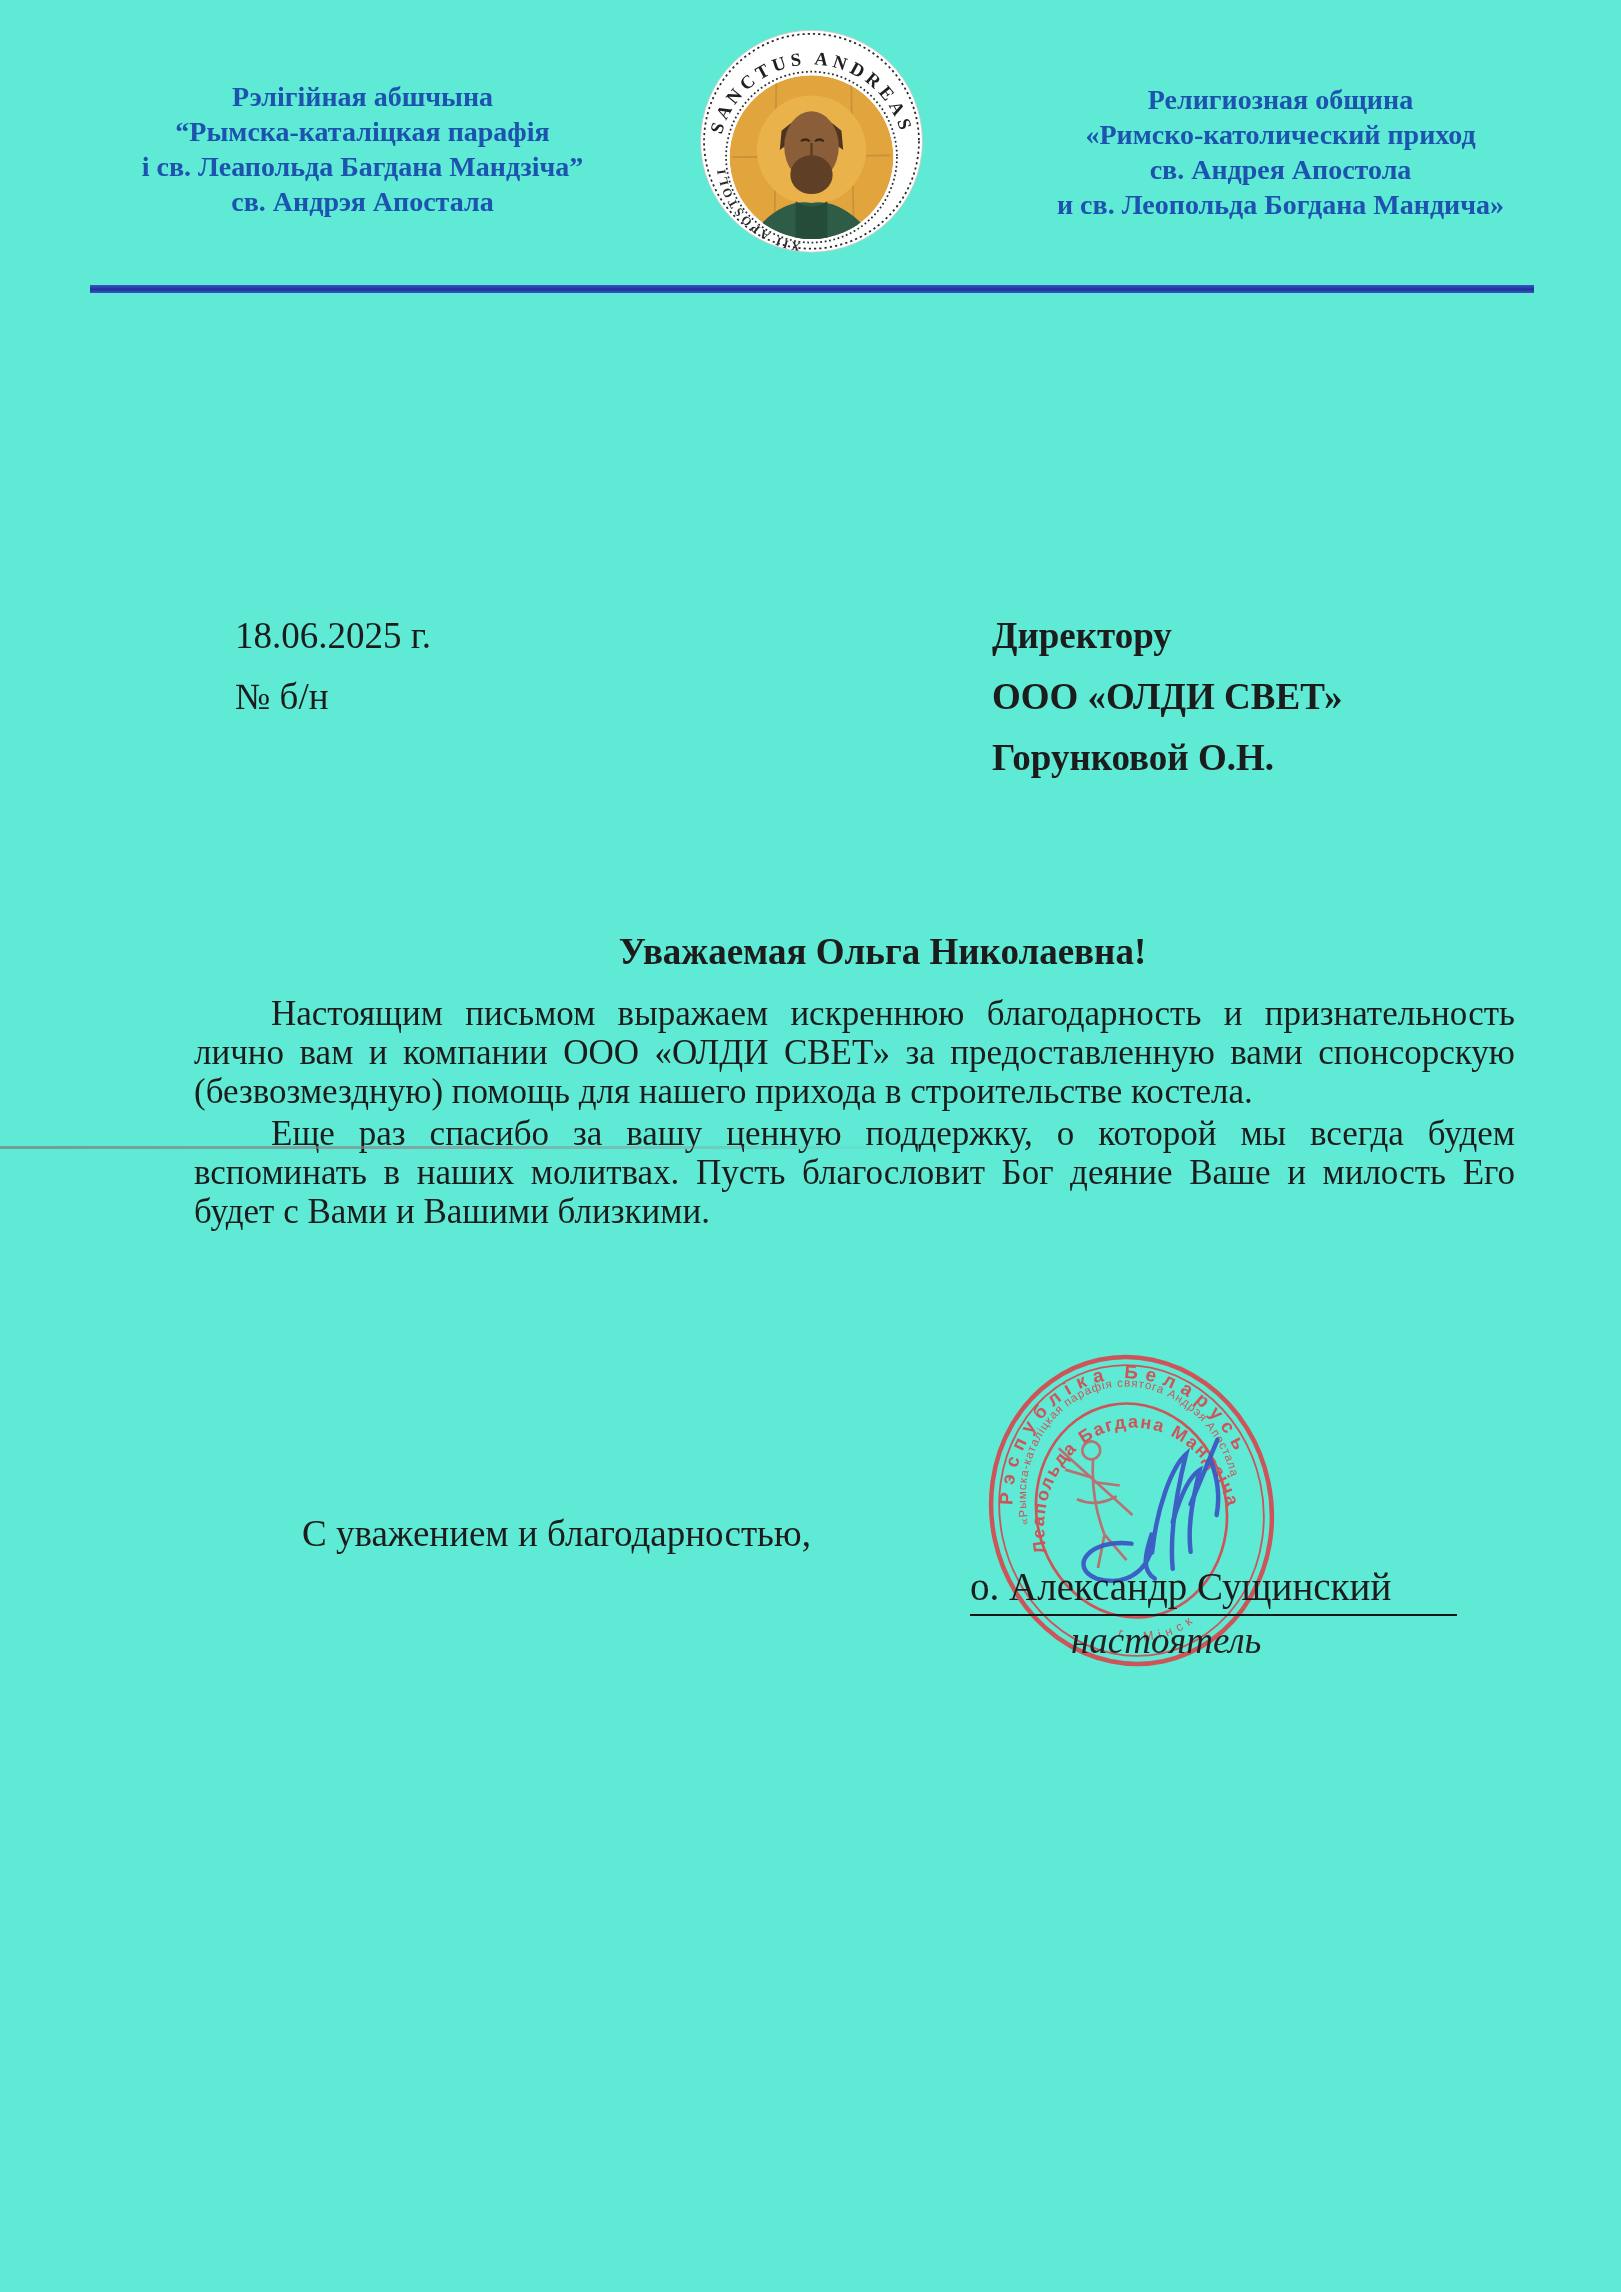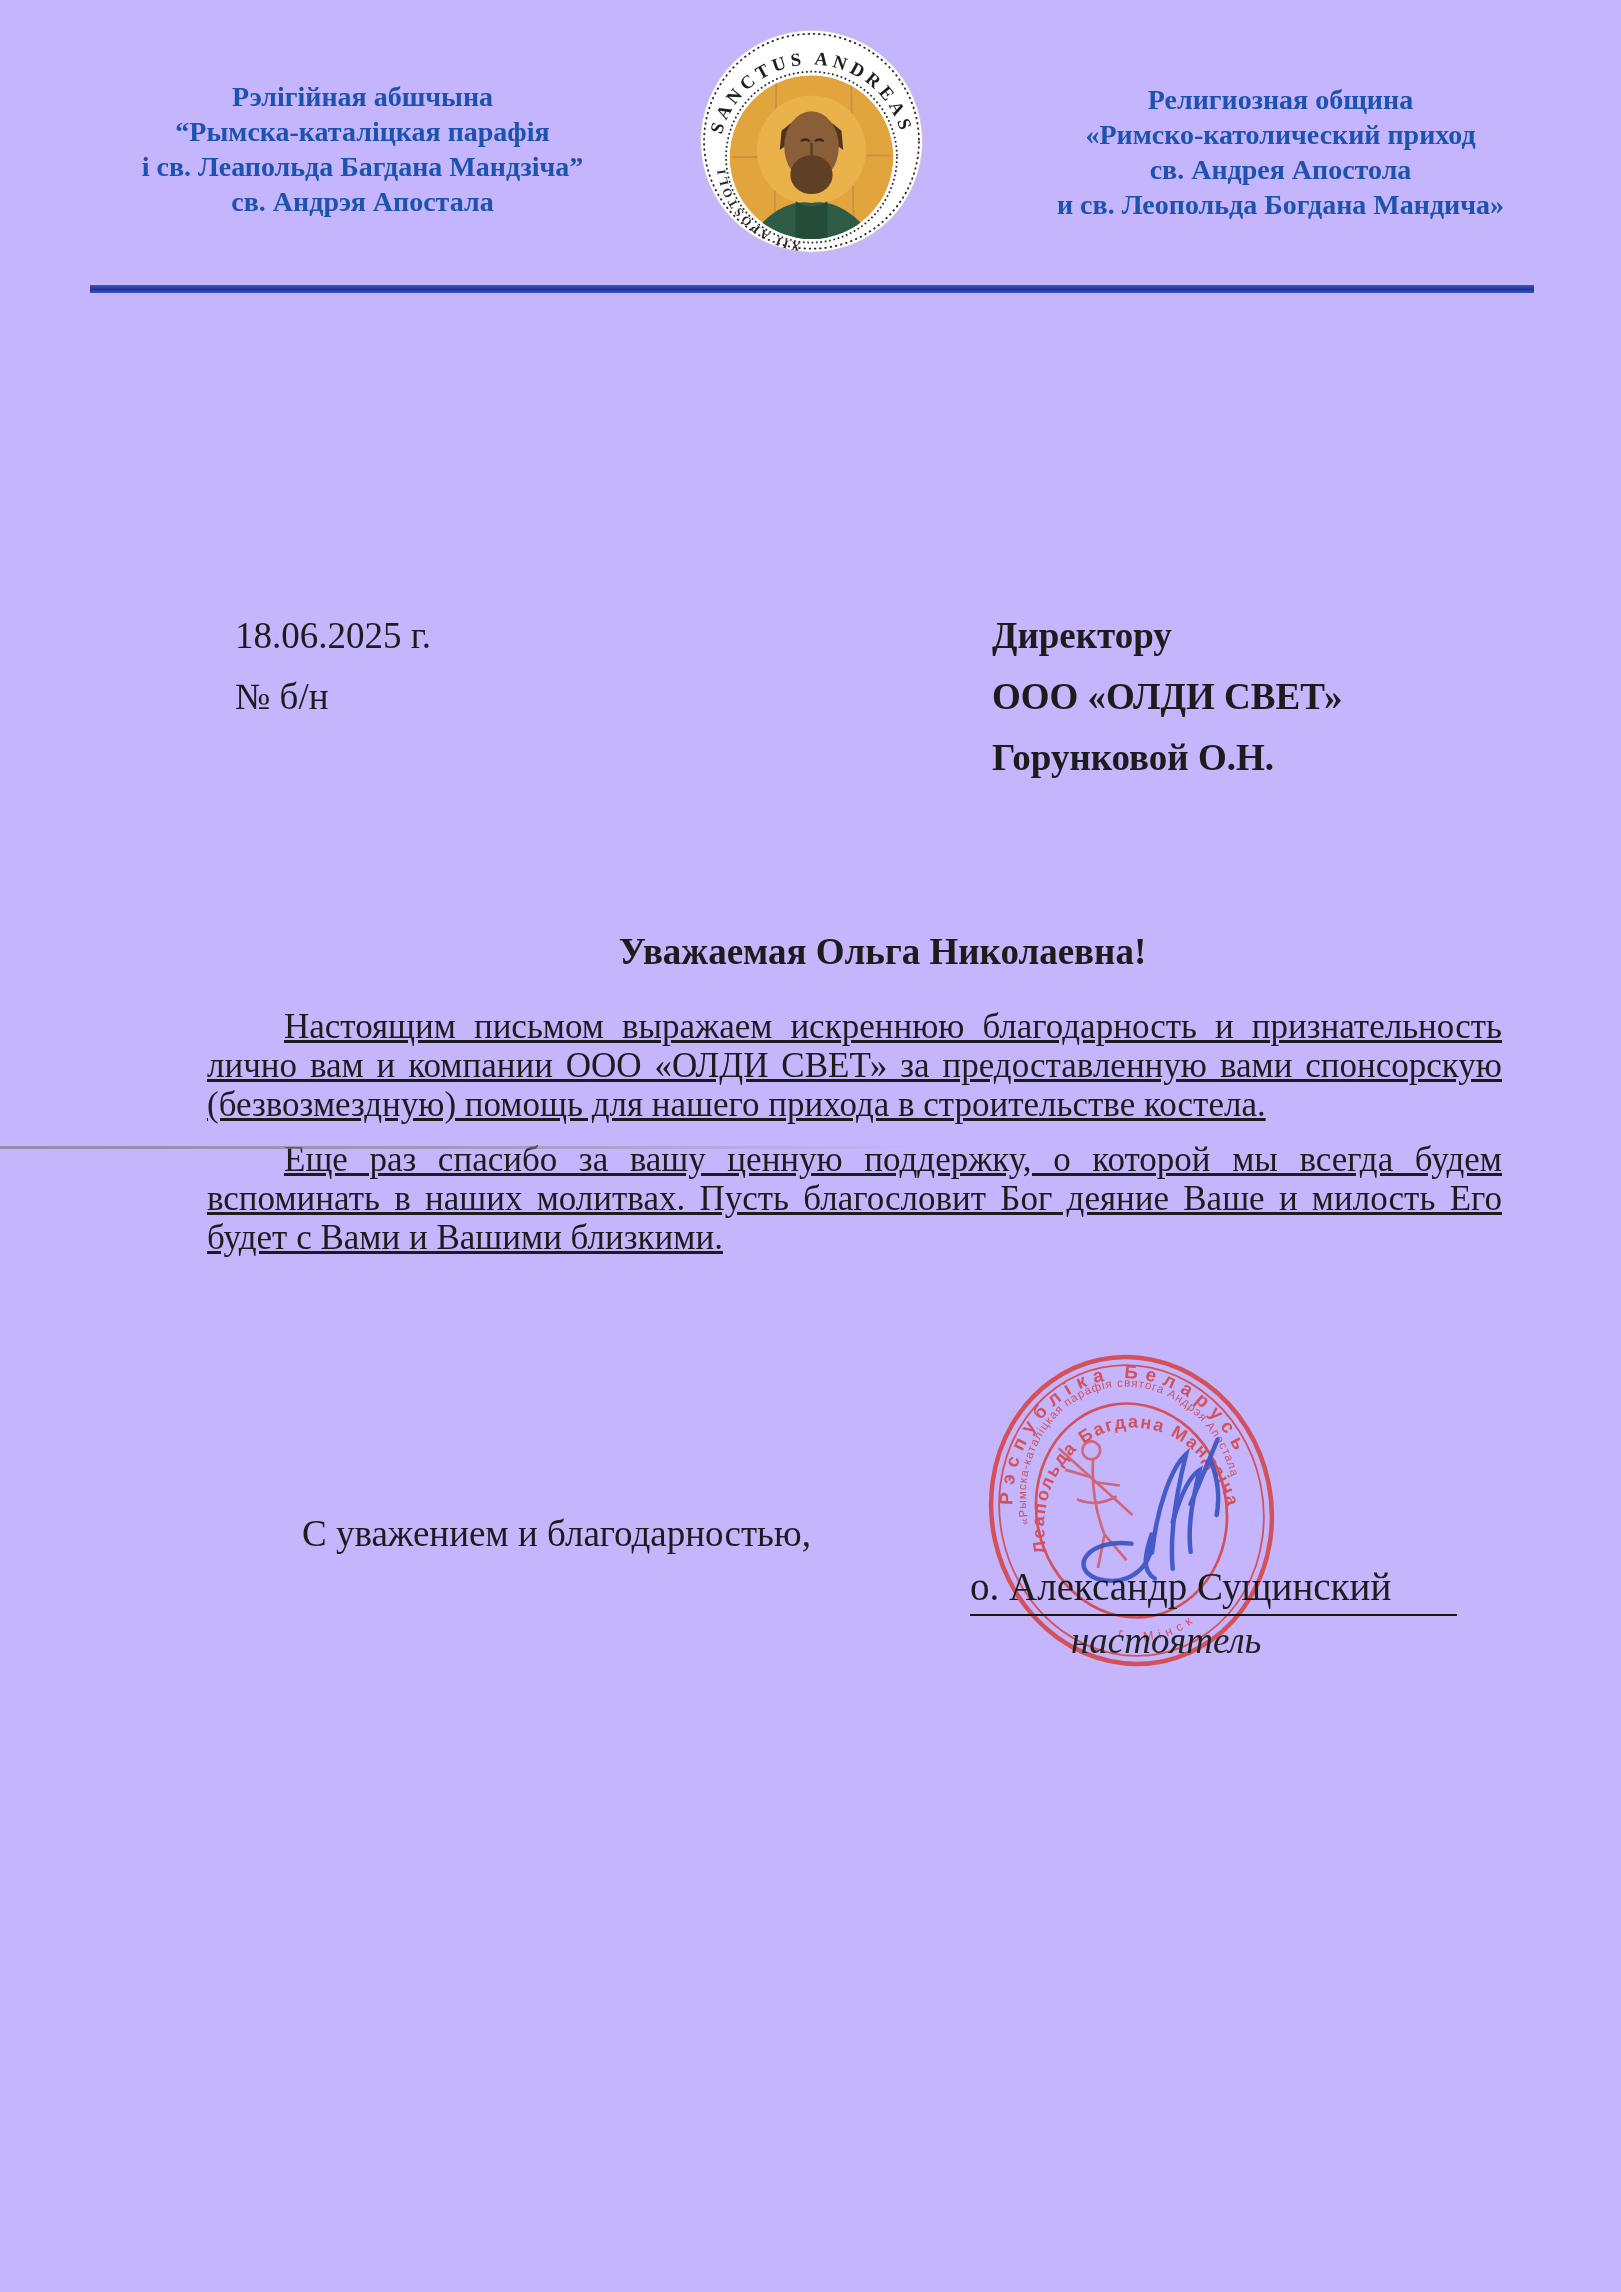--- a/index.html
+++ b/index.html
@@ -1,19 +1,19 @@
 <!DOCTYPE html>
 <html style="font-size:14.3px"><head>
 <meta charset="utf-8">
 <style>
   html,body{margin:0;padding:0;background:#e9e9e9;}
   .page{
     position:relative;
     width:1621px;height:2293px;
-    background:#c4b5fd;
+    background:#5eead4;
     font-family:"Liberation Serif","DejaVu Serif",serif;
     color:#1c1c1c;
     overflow:hidden;
   }
   
   .org-block{
     position:absolute;
     width:555px;
     text-align:center;
     font-weight:bold;
@@ -49,21 +49,21 @@
   
   .salutation{
     position:absolute;left:193px;top:930px;width:1325px;
     text-align:center;padding-left:54px;box-sizing:border-box;
     font-size:37px;font-weight:bold;
   }
   .body-text{
     position:absolute;left:191px;top:991px;width:1327px;
     font-size:35px;line-height:39px;text-align:justify;
   }
-  .body-text p{margin:16px;text-indent:77px;text-decoration:underline;}
+  .body-text p{margin:3px;text-indent:77px;}
   .scan-line{
     position:absolute;left:0;top:1146px;width:931px;height:2.7px;
     background:linear-gradient(90deg,#777 0%,#8a8a8a 45%,rgba(150,150,150,0) 100%);
     opacity:.65;
   }
   .closing{
     position:absolute;left:302px;top:1512px;
     font-size:37px;
   }
   

